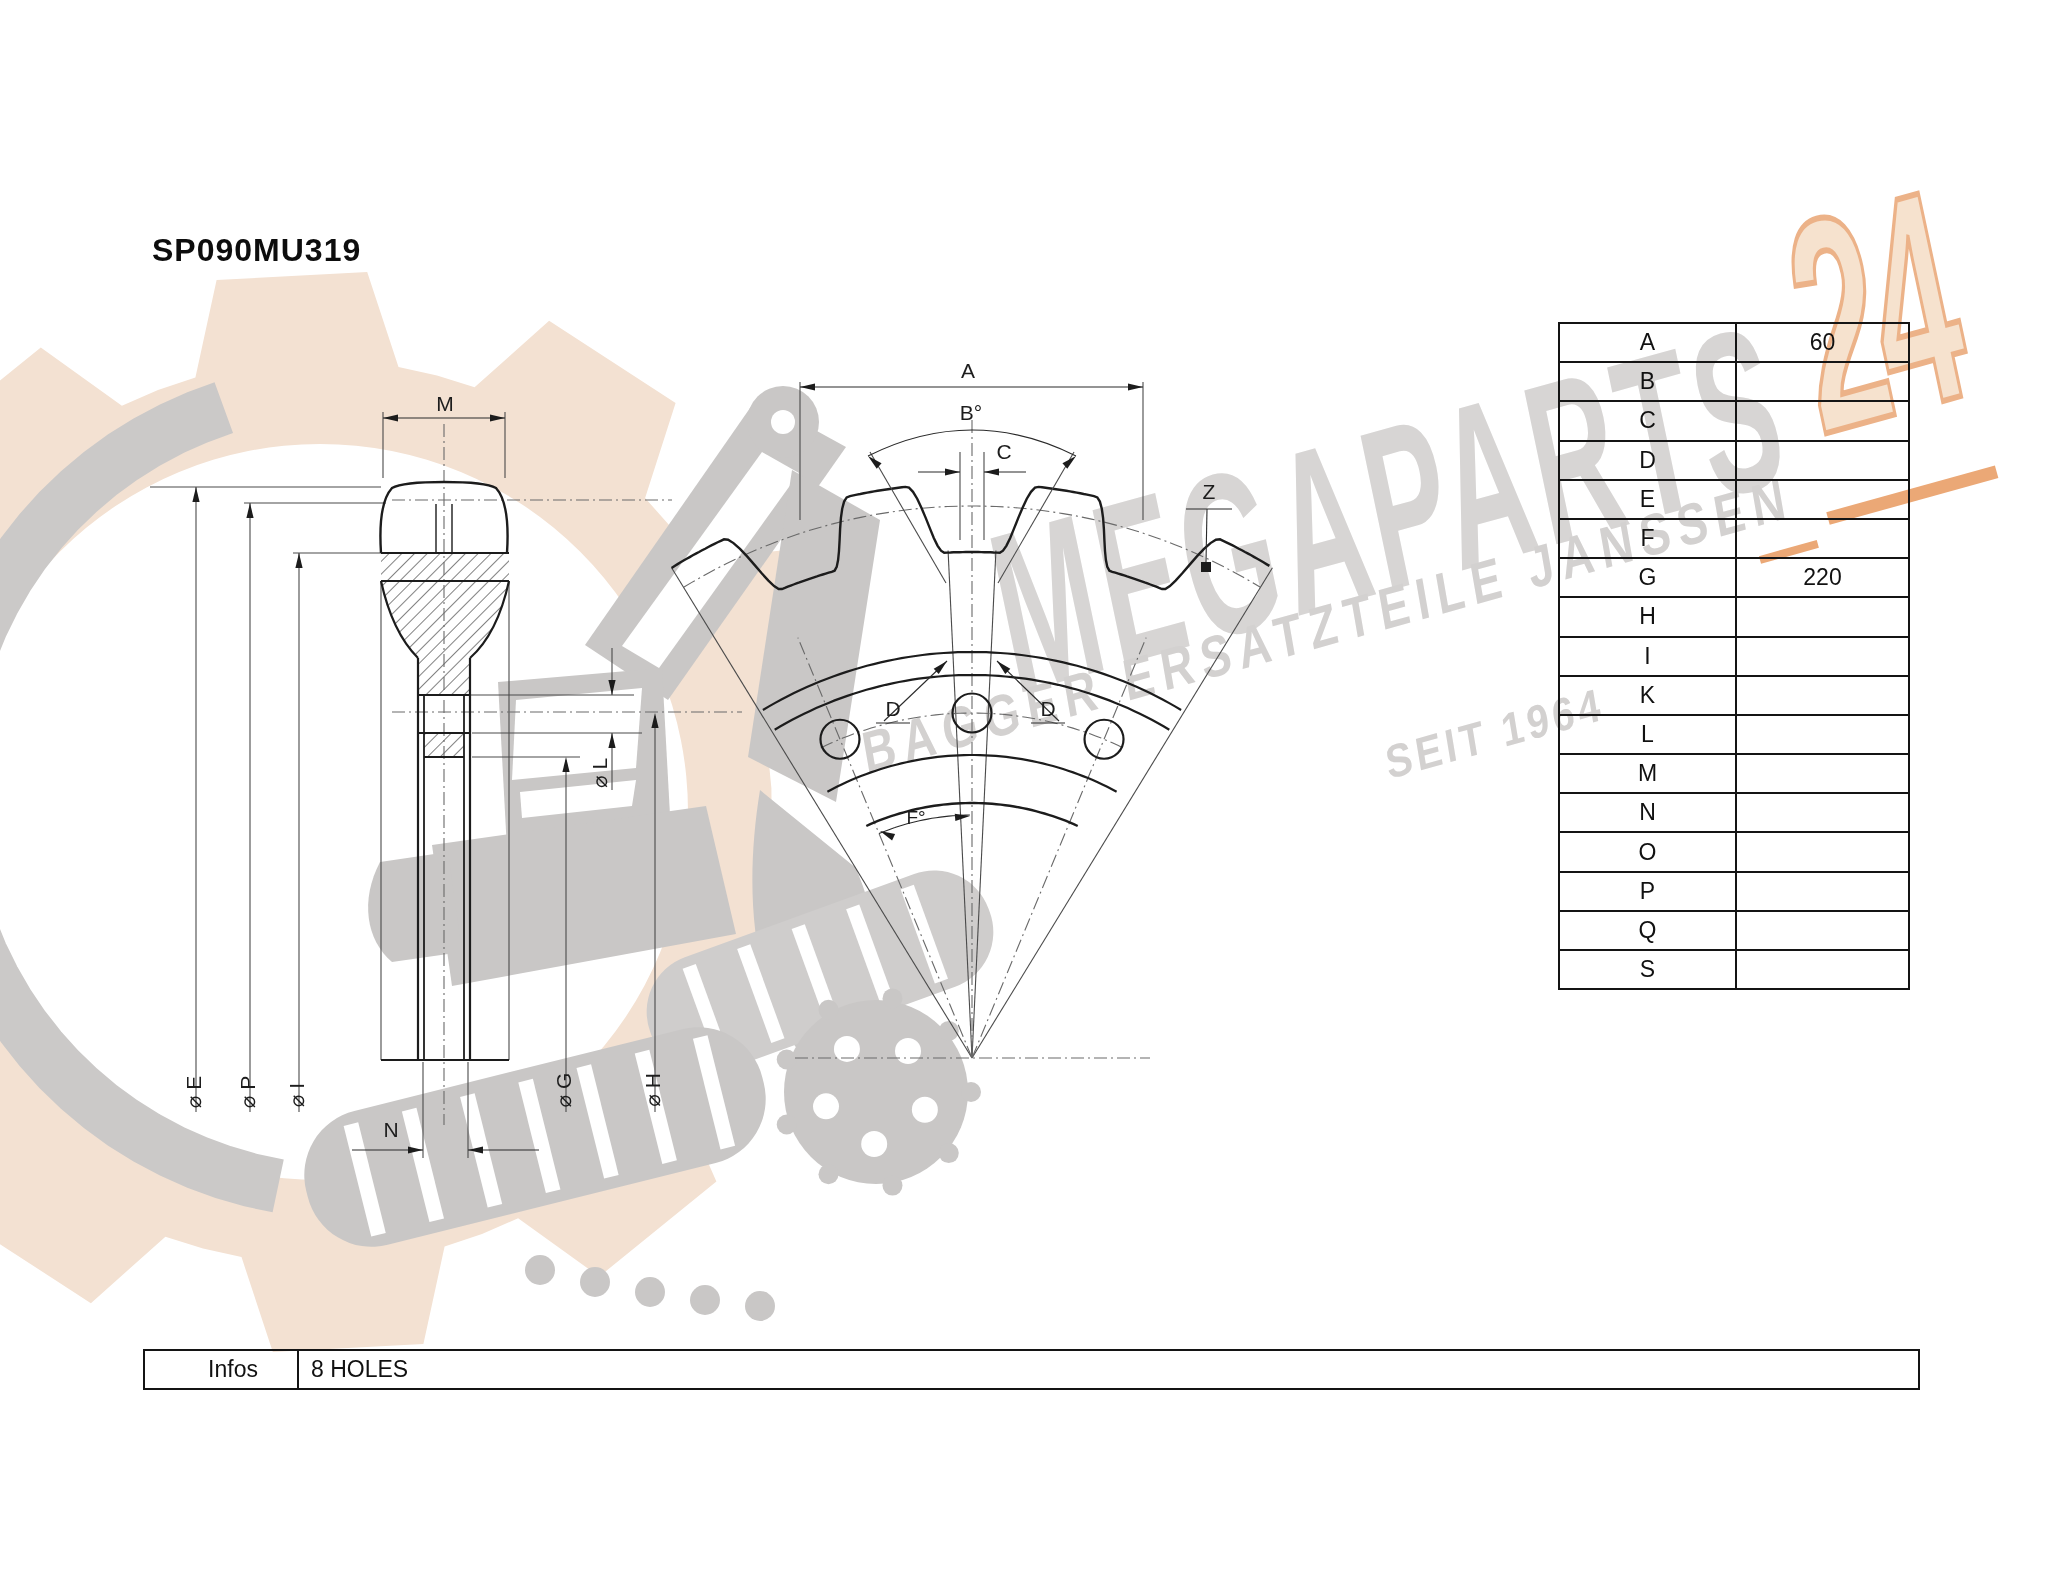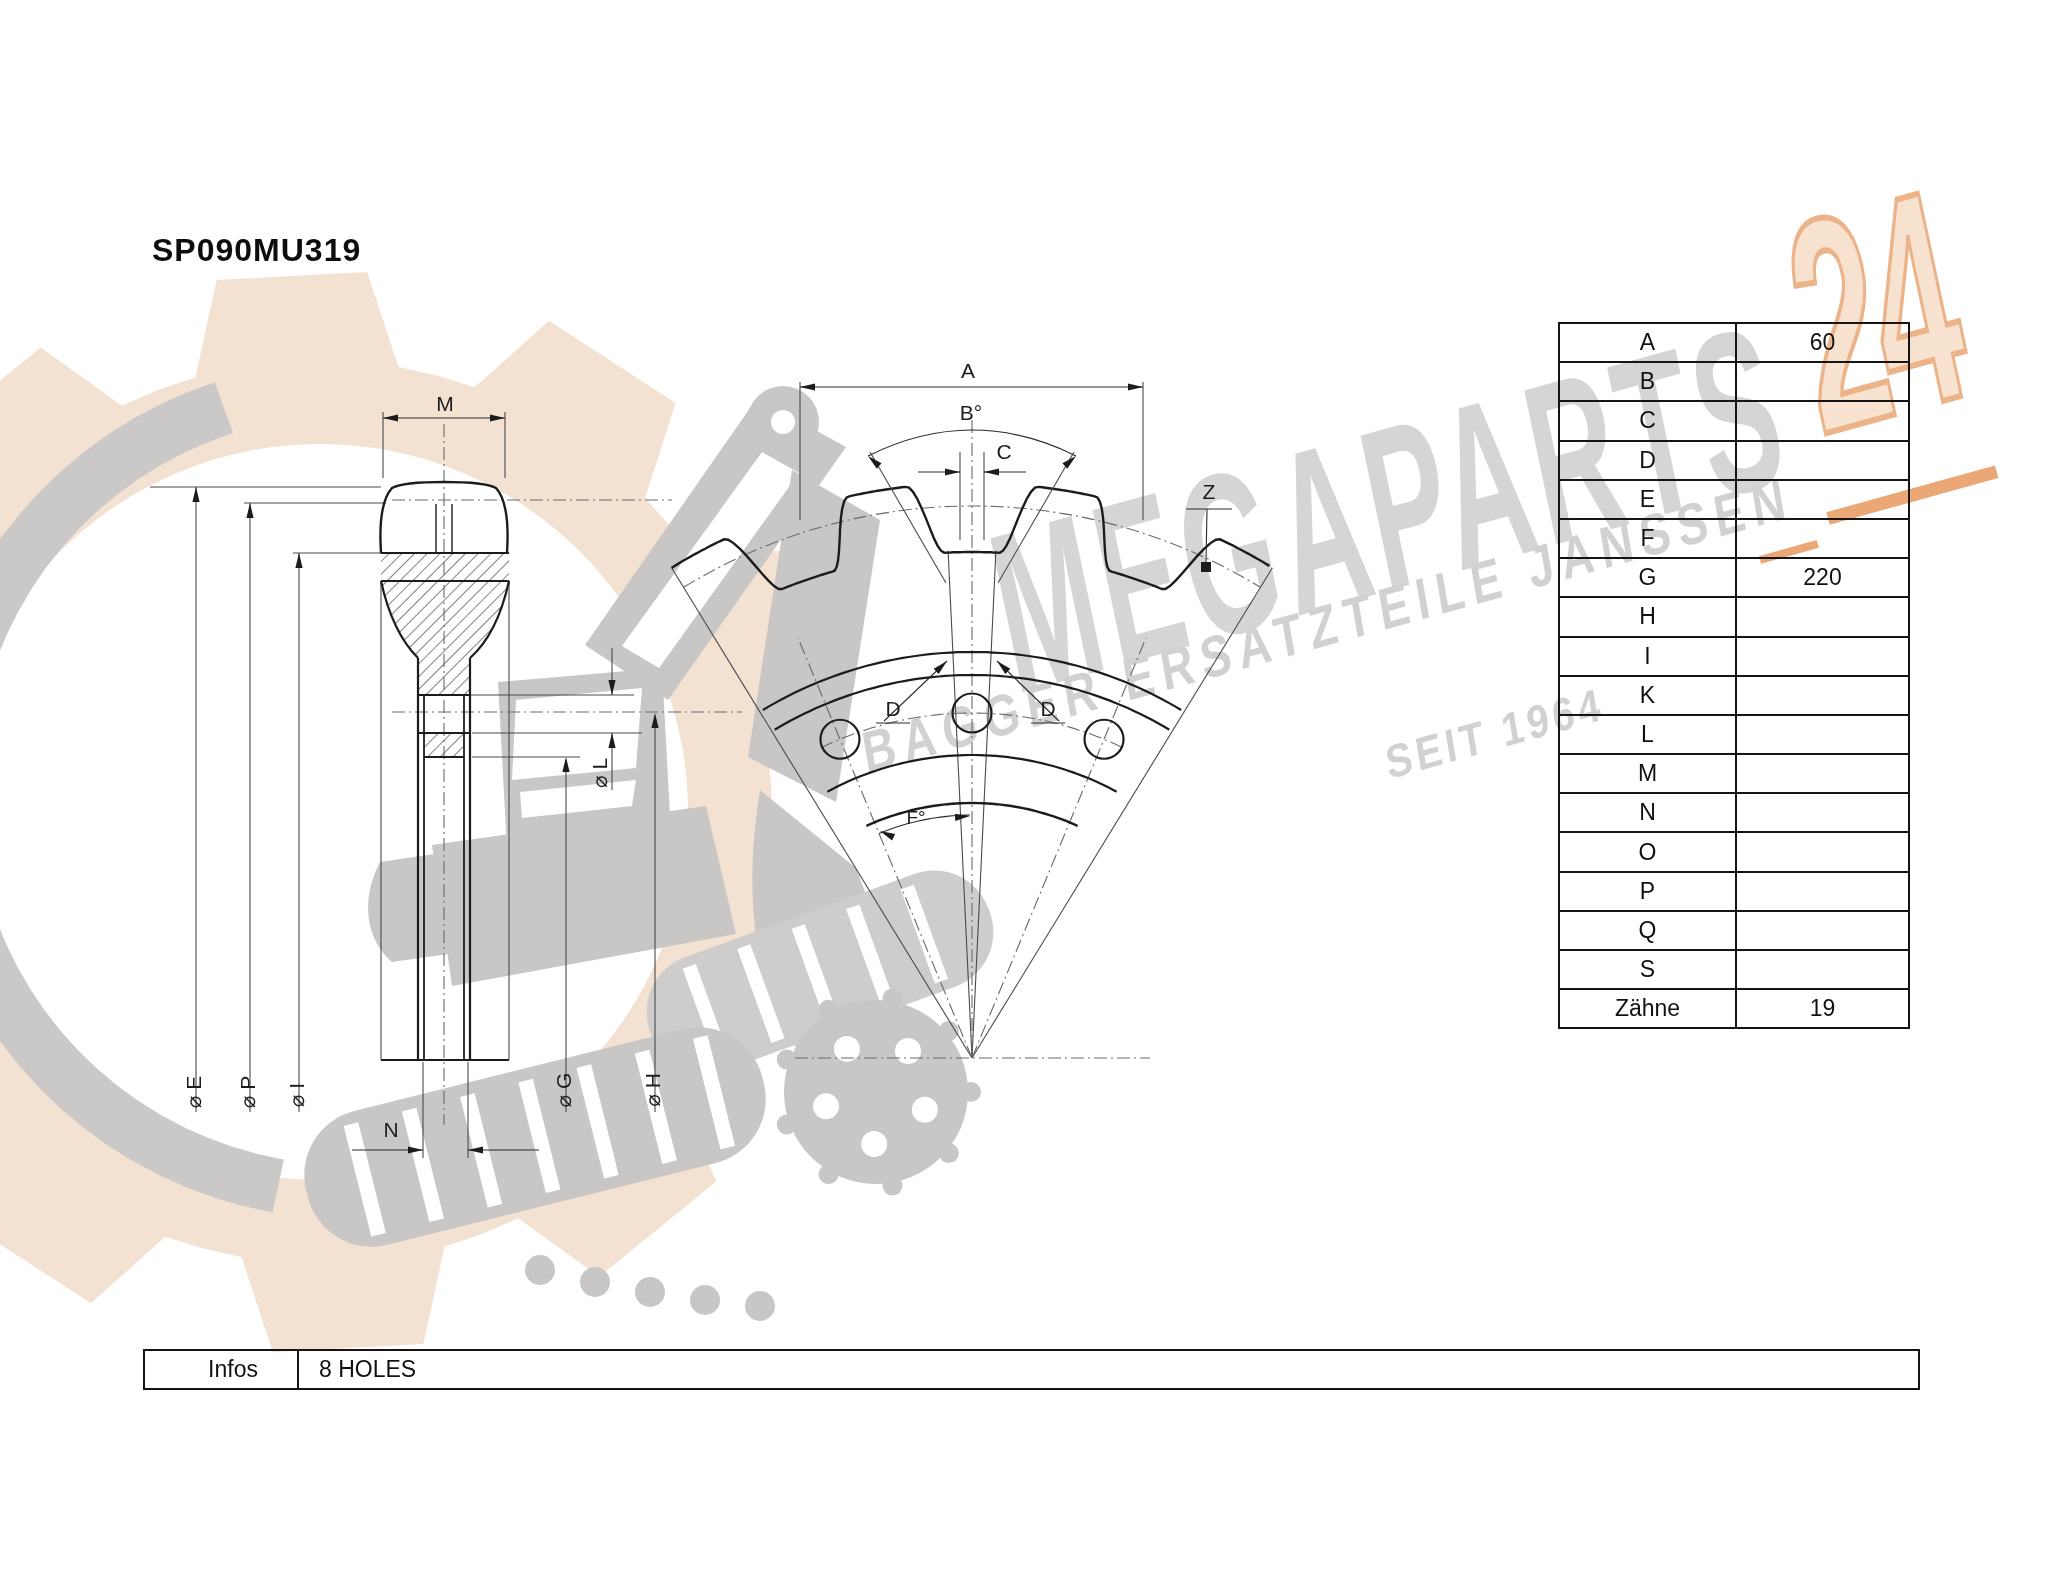--- a/index.html
+++ b/index.html
@@ -26,21 +26,21 @@
   #spec-table{position:absolute;left:1558px;top:322px;width:352px;border-collapse:collapse;
               table-layout:fixed;background:transparent;}
   #spec-table td{border:2px solid #141414;height:37.2px;font-size:23px;text-align:center;
                  padding:0;background:transparent;color:#111;}
   #spec-table td.c1{width:175px;}
   
   #info-bar{position:absolute;left:143px;top:1349px;width:1777px;height:41px;
             border:2px solid #141414;display:flex;box-sizing:border-box;font-size:23px;}
   #info-label{width:154px;border-right:2px solid #141414;display:flex;align-items:center;
               justify-content:center;box-sizing:border-box;padding-left:24px;}
-  #info-value{flex:1;display:flex;align-items:center;padding-left:20px;box-sizing:border-box;}
+  #info-value{flex:1;display:flex;align-items:center;padding-left:12px;box-sizing:border-box;}
   
   .dim{position:absolute;font-size:21px;color:#1d1d1d;white-space:nowrap;
        transform:translate(-50%,-50%);}
   .dim.rot{transform:translate(-50%,-50%) rotate(-90deg);}
 </style>
 </head>
 <body>
 
 <div class="layer" id="watermark">
   <svg id="wm-svg" width="2057" height="1589">
@@ -299,23 +299,19 @@
         <td></td>
       </tr>
       <tr>
         <td class="c1">Q</td>
         <td></td>
       </tr>
       <tr>
         <td class="c1">S</td>
         <td></td>
       </tr>
-      <tr>
-        <td class="c1">Zähne</td>
-        <td>19</td>
-      </tr>
     </tbody>
 </table>
 
 <div id="info-bar">
   <div id="info-label">Infos</div>
   <div id="info-value">8 HOLES</div>
 </div>
 
 </body></html>

